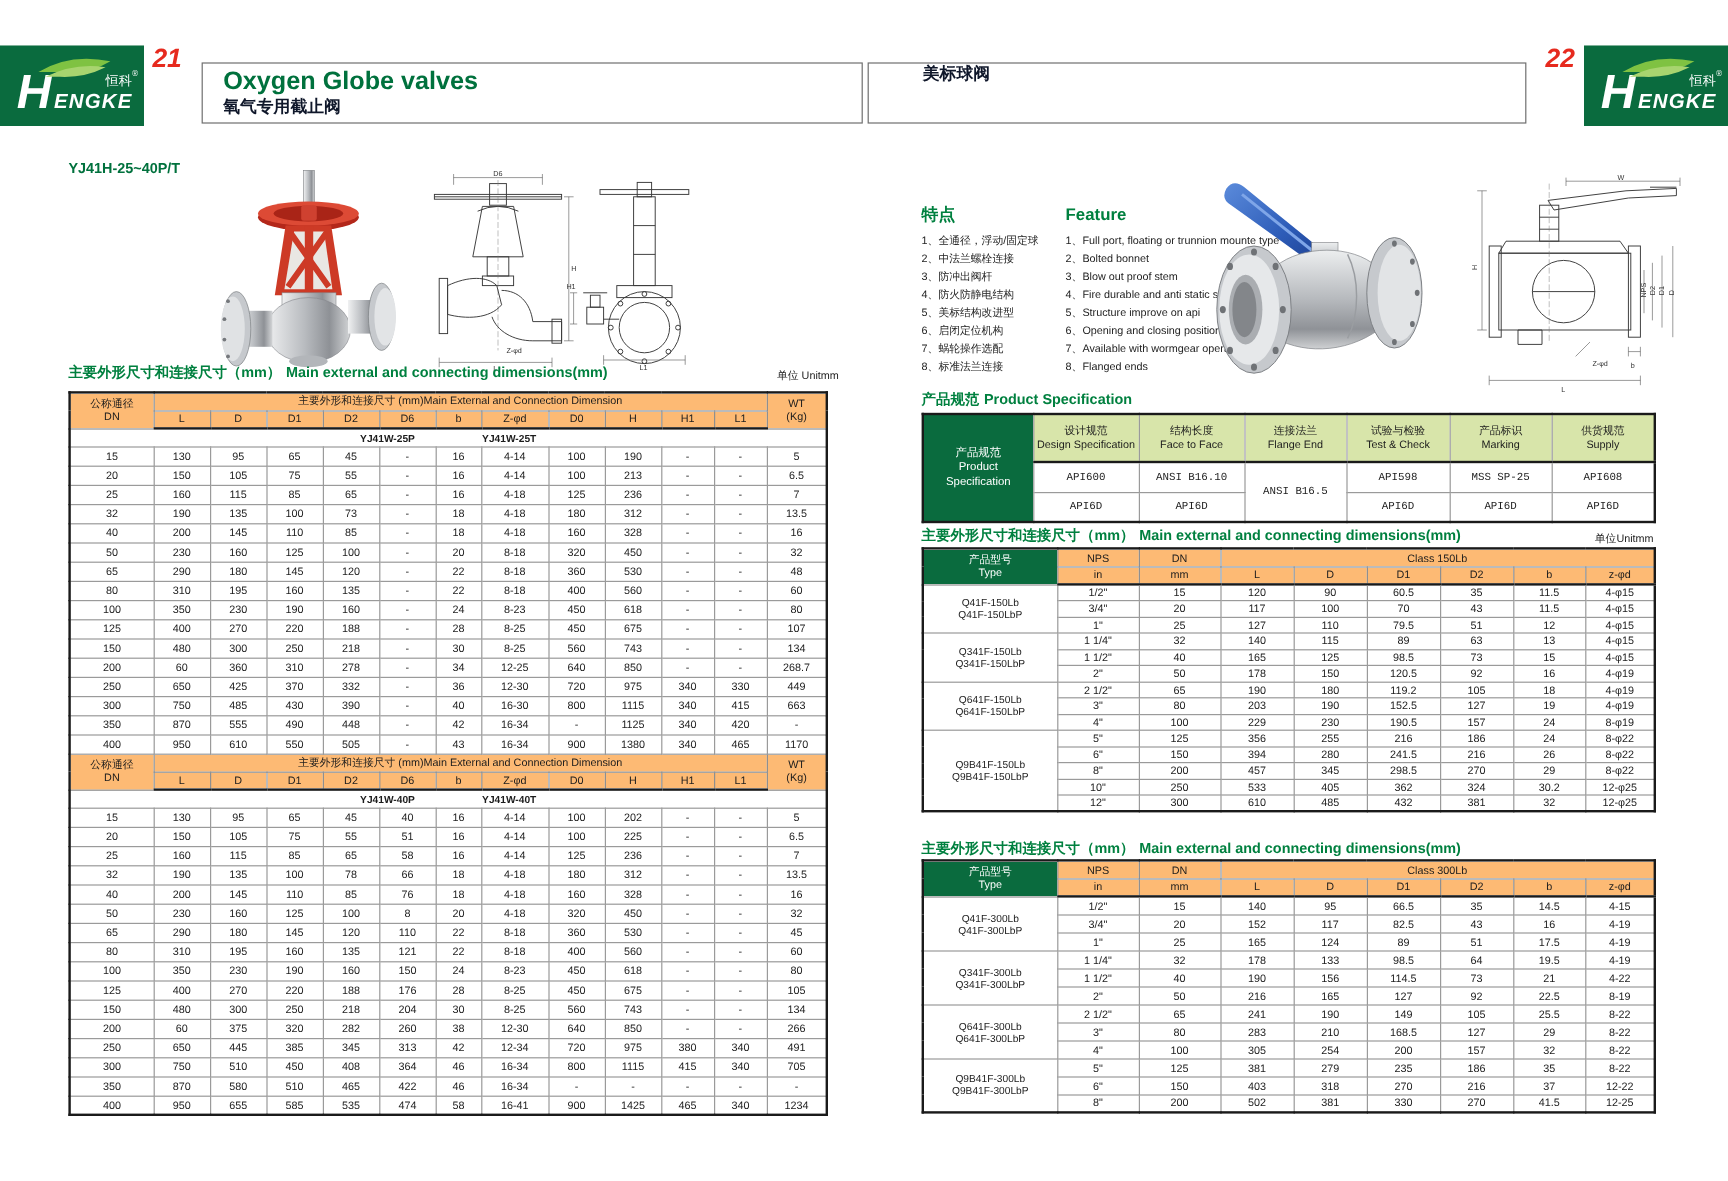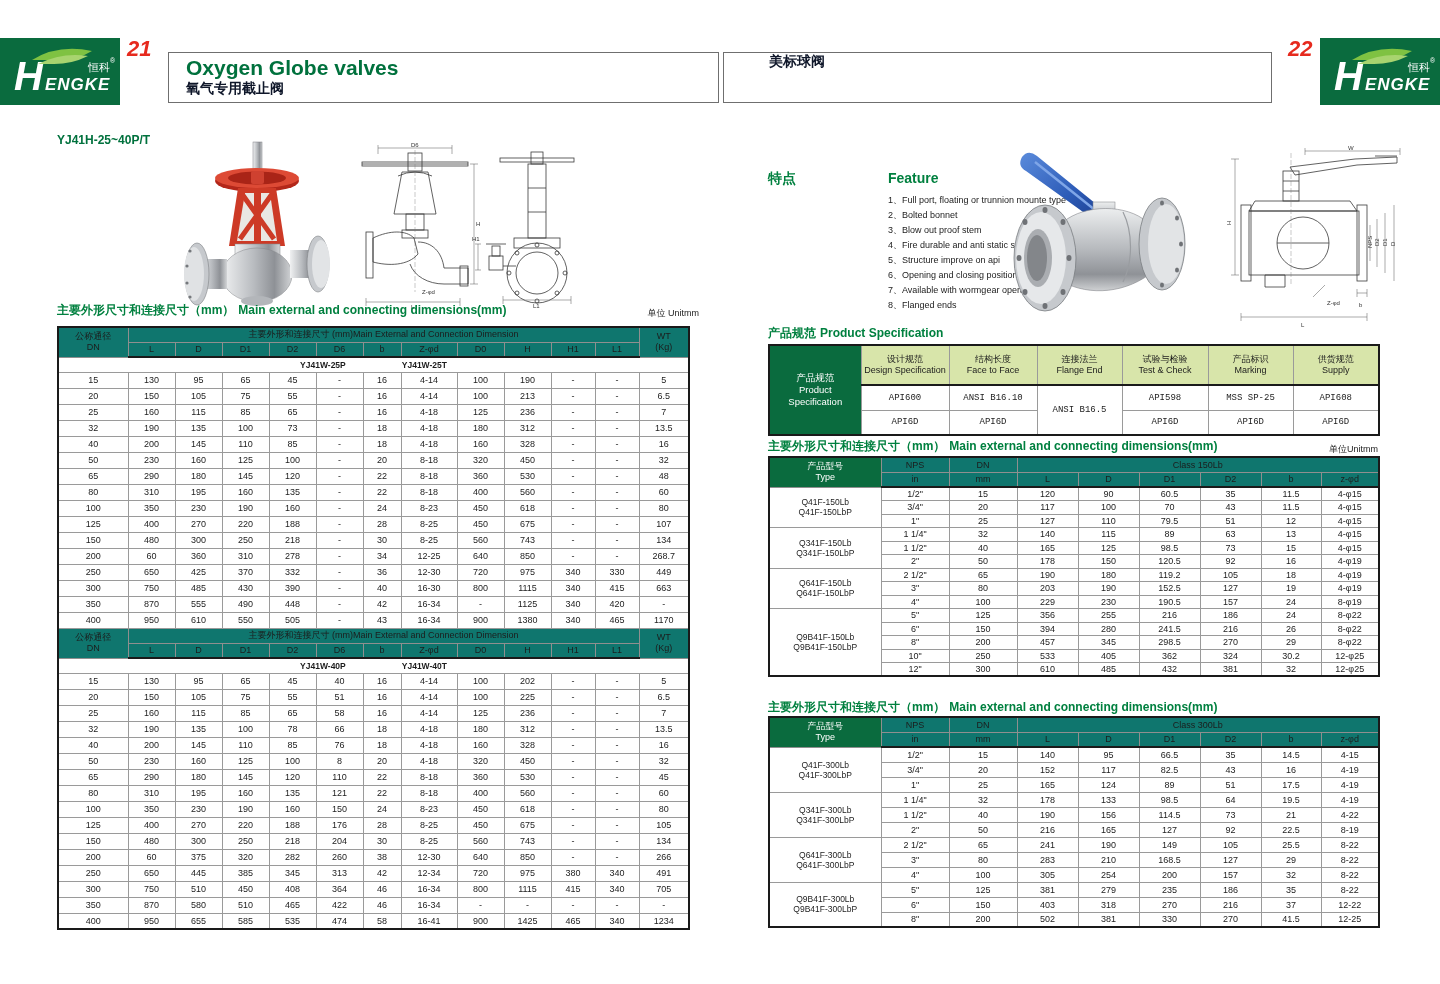--- a/index.html
+++ b/index.html
@@ -16,21 +16,21 @@
   .sec-title .en{margin-left:4px;}
   .unit-label{position:absolute;font-size:9px;color:#222;text-align:right;}
   
   .feat-col{position:absolute;font-size:9px;line-height:13.5px;color:#222;}
   .feat-hd{font-size:14px;font-weight:bold;color:#00803f;margin-bottom:8px;}
   .feat-item{padding-left:13px;text-indent:-13px;margin-bottom:1.5px;}
   
   table{border-collapse:collapse;table-layout:fixed;}
   .dims{position:absolute;font-size:9px;color:#1c1c1c;border:2px solid #1a1a1a;}
   .dims td,.dims th{border:1px solid #9a9a9a;text-align:center;vertical-align:middle;padding:0;font-weight:normal;overflow:hidden;white-space:nowrap;}
-  .dims tr.hdr th{background:#0f766e;border-color:#8f8f8f;font-size:9px;}
+  .dims tr.hdr th{background:#fdba74;border-color:#8f8f8f;font-size:9px;}
   .dims tr.hdr2 th{border-bottom:2px solid #1a1a1a;}
   .dims tr.hdr{height:15px;}
   .dims tr.model-row{height:15px;}
   .dims tr.model-row td{border-left:none;border-right:none;font-weight:bold;font-size:8.5px;}
   .dims tr.model-row td .mr{display:inline-block;margin:0 28px;}
   .dims tr.drow{height:16px;}
   .hl{line-height:11px;}
   .type-hd{background:#0a6b3e !important;color:#fff;}
   .type-cell{font-size:8.5px;line-height:10px;}
   .spec{font-size:9px;}
@@ -728,20 +728,30 @@
     <path d="M32,22 Q58,6 92,13 Q74,24 52,22 Q42,22 32,22 Z" fill="#7fc242"></path>
     <path d="M38,26 Q62,14 88,18 Q70,27 50,26 Z" fill="#a8d46f"></path>
     <text x="45" y="52" font-size="17" font-weight="bold" font-style="italic" fill="#ffffff" letter-spacing="1">ENGKE</text>
     <text x="88" y="33" font-size="11" fill="#ffffff">恒科</text>
     <text x="110" y="25" font-size="7" fill="#ffffff">®</text>
   </svg>
 </div>
 
 <div class="feat-col" style="left:768px;top:172px;width:116px;">
   <div class="feat-hd">特点</div>
+  <div>
+      <div class="feat-item">1、全通径，浮动/固定球</div>
+      <div class="feat-item">2、中法兰螺栓连接</div>
+      <div class="feat-item">3、防冲出阀杆</div>
+      <div class="feat-item">4、防火防静电结构</div>
+      <div class="feat-item">5、美标结构改进型</div>
+      <div class="feat-item">6、启闭定位机构</div>
+      <div class="feat-item">7、蜗轮操作选配</div>
+      <div class="feat-item">8、标准法兰连接</div>
+    </div>
 </div>
 <div class="feat-col" style="left:888px;top:172px;width:182px;">
   <div class="feat-hd">Feature</div>
   <div>
       <div class="feat-item">1、Full port, floating or trunnion mounte type</div>
       <div class="feat-item">2、Bolted bonnet</div>
       <div class="feat-item">3、Blow out proof stem</div>
       <div class="feat-item">4、Fire durable and anti static safety</div>
       <div class="feat-item">5、Structure improve on api</div>
       <div class="feat-item">6、Opening and closing position</div>

